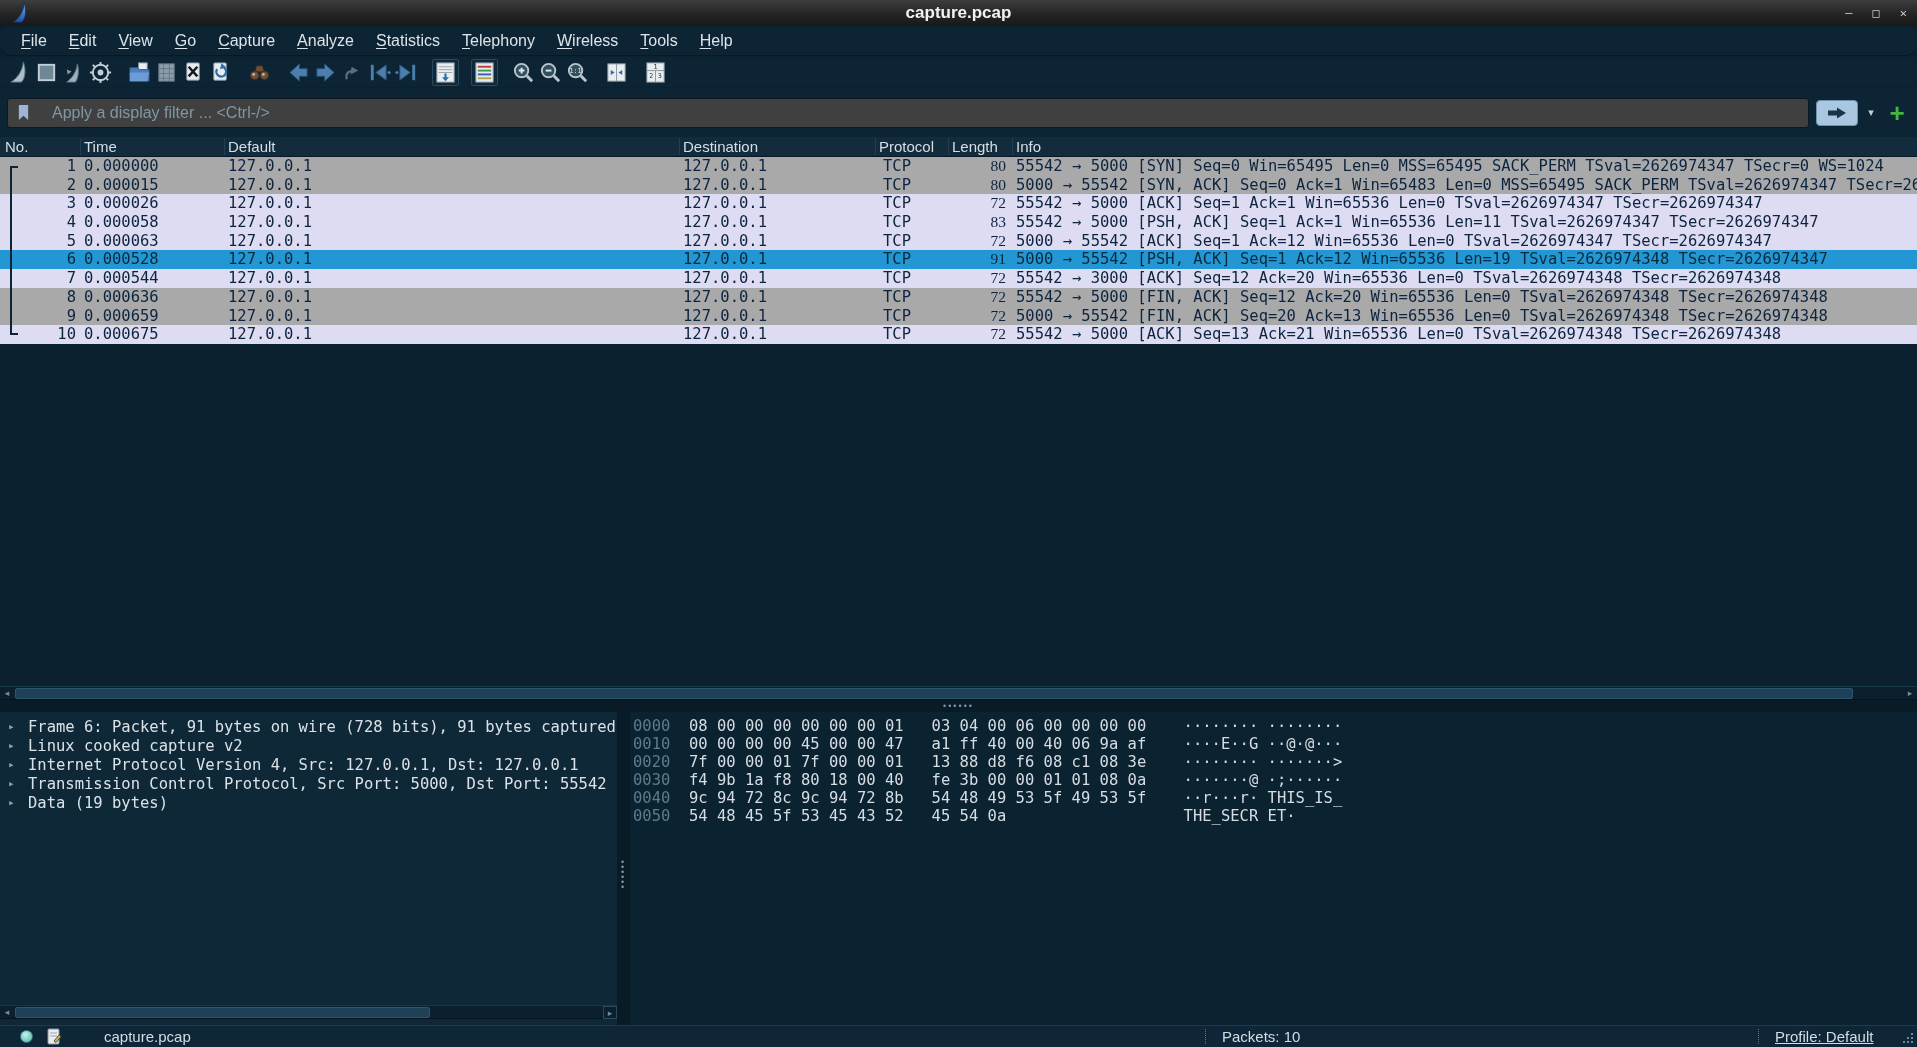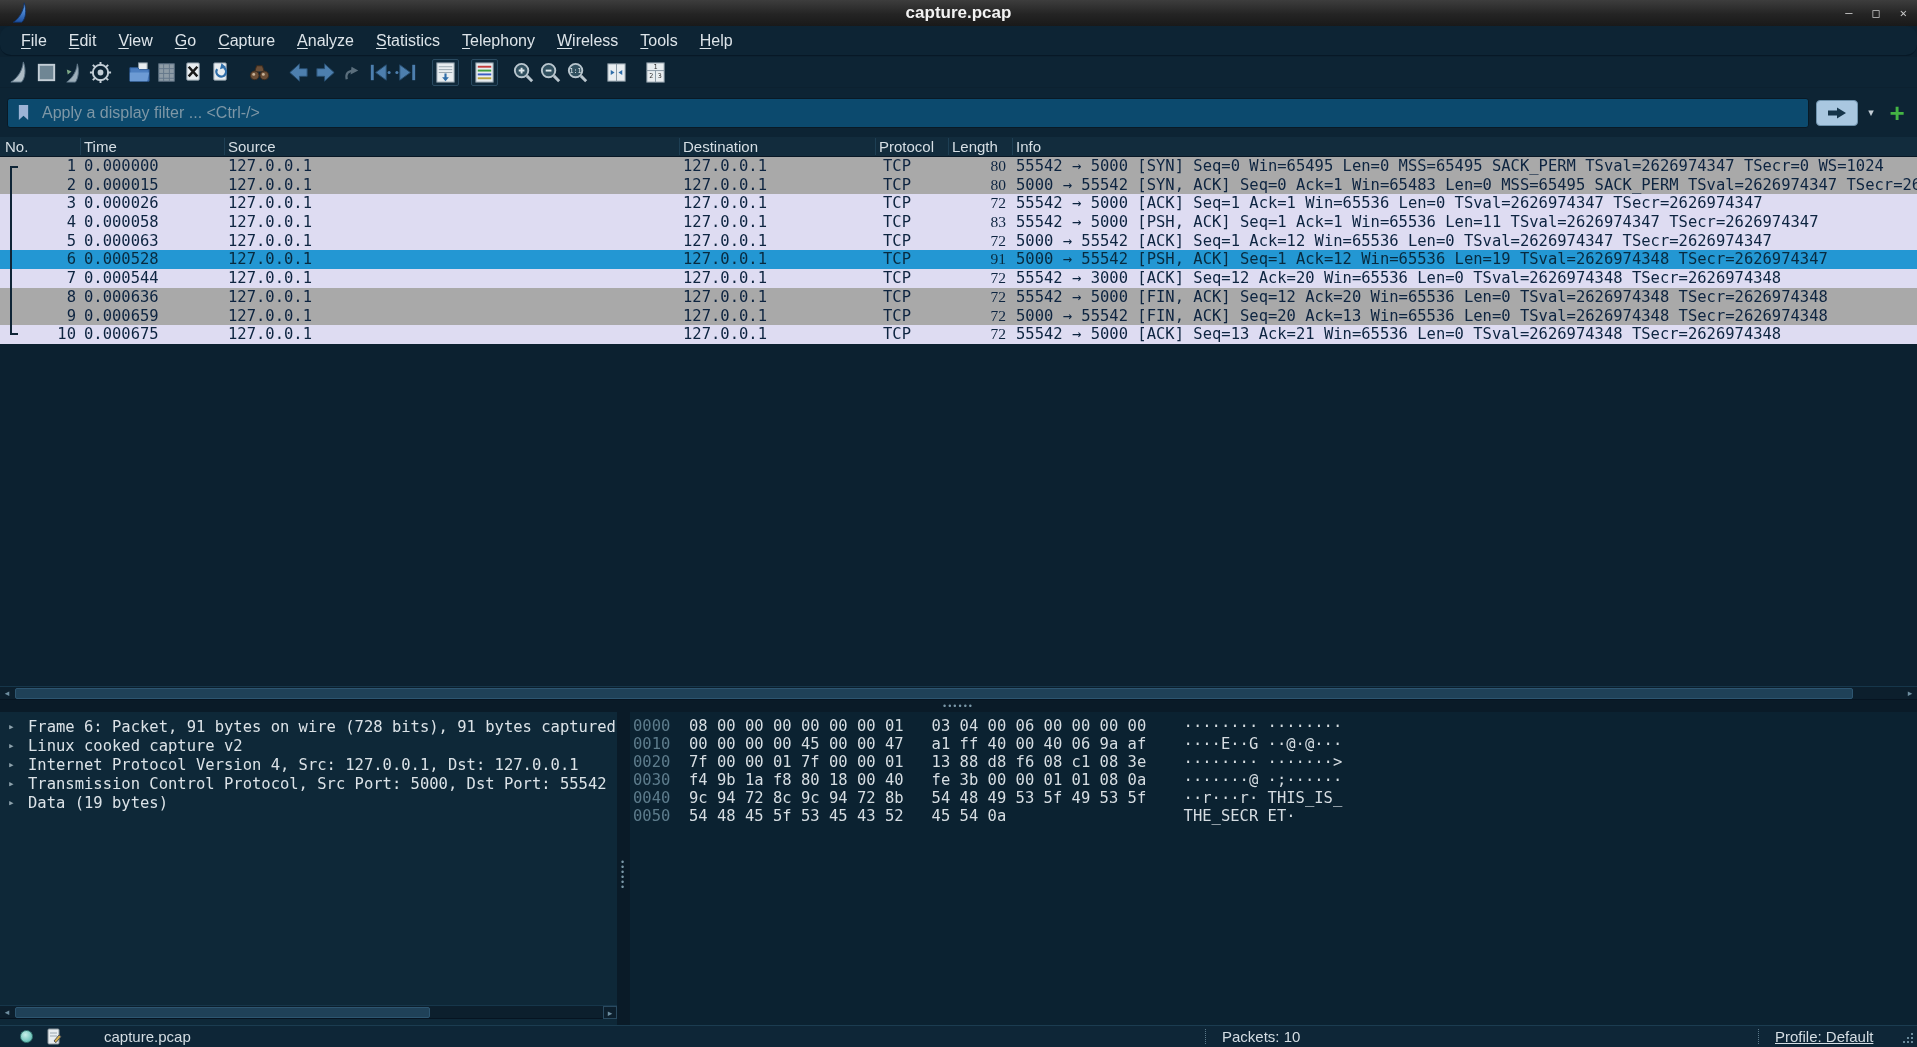--- a/index.html
+++ b/index.html
@@ -26,22 +26,22 @@
   
   .toolbar{position:absolute;top:57px;left:0;width:100%;height:30px;background:#0d2434;
     display:flex;align-items:center;padding-left:6px;box-sizing:border-box;}
   .tb-btn{width:27px;height:27px;display:flex;align-items:center;justify-content:center;flex:0 0 auto;}
   .tb-btn.gap{margin-left:12px;}
   .tb-btn.framed{border:1px solid #2a4a60;border-radius:2px;background:#10293a;box-sizing:border-box;}
 
   
   .filterbar{position:absolute;top:88px;left:0;width:100%;height:49px;background:#0d2434;
     display:flex;align-items:center;padding:0 7px;box-sizing:border-box;gap:7px;}
-  .filter-input{flex:1;height:30px;background:#0c4a6e;border:1px solid #091a26;border-radius:3px;
-    display:flex;align-items:center;padding:0 9px;gap:12px;color:#7e97a6;font-size:16px;box-sizing:border-box;}
+  .filter-input{flex:1;height:30px;background:#404040;border:1px solid #091a26;border-radius:3px;
+    display:flex;align-items:center;padding:0 9px;gap:22px;color:#7e97a6;font-size:16px;box-sizing:border-box;}
   .filter-apply{width:42px;height:26px;background:#a9c7e0;border:1px solid #6f93ad;border-radius:4px;
     display:flex;align-items:center;justify-content:center;box-sizing:border-box;}
   .filter-caret{color:#c2cdd5;font-size:11px;width:12px;text-align:center;}
   .filter-add{color:#44b544;font-size:26px;font-weight:bold;width:26px;text-align:center;line-height:26px;}
 
   
   .pl-header{position:absolute;top:137px;left:0;width:100%;height:20px;background:#122c3d;
     border-bottom:1px solid #081826;color:#d6dfe5;font-size:15px;box-sizing:border-box;text-align:center;}
   .pl-h{position:absolute;top:0;height:20px;line-height:19px;white-space:pre;}
   .pl-sep{position:absolute;top:1px;width:1px;height:17px;background:#1e3f54;}
@@ -305,21 +305,21 @@
         <path d="M1 3.5 h9 v-3 l9 5.5 -9 5.5 v-3 h-9 z" fill="#16354a"></path>
       </svg>
     </div>
     <div class="filter-caret">▾</div>
     <div class="filter-add">+</div>
   </div>
 
   <div class="pl-header" id="pl-header">
       <span class="pl-h" style="left: 5px;">No.</span>
       <span class="pl-h" style="left: 84px;">Time</span>
-      <span class="pl-h" style="left: 228px;">Source</span>
+      <span class="pl-h" style="left: 228px;">Default</span>
       <span class="pl-h" style="left: 683px;">Destination</span>
       <span class="pl-h" style="left: 879px;">Protocol</span>
       <span class="pl-h" style="left: 952px;">Length</span>
       <span class="pl-h" style="left: 1016px;">Info</span>
       <span class="pl-sep" style="left: 80px;"></span>
       <span class="pl-sep" style="left: 224px;"></span>
       <span class="pl-sep" style="left: 679px;"></span>
       <span class="pl-sep" style="left: 875px;"></span>
       <span class="pl-sep" style="left: 948px;"></span>
       <span class="pl-sep" style="left: 1012px;"></span>

